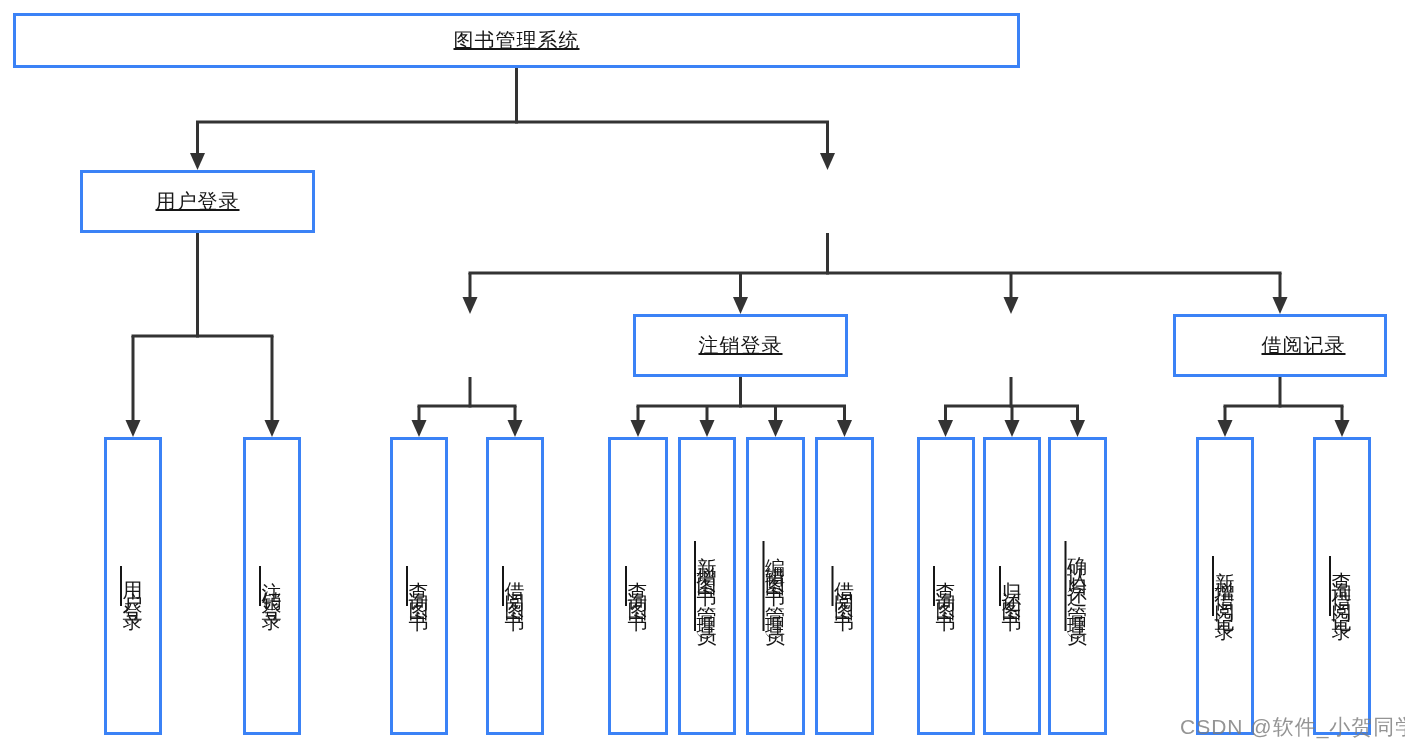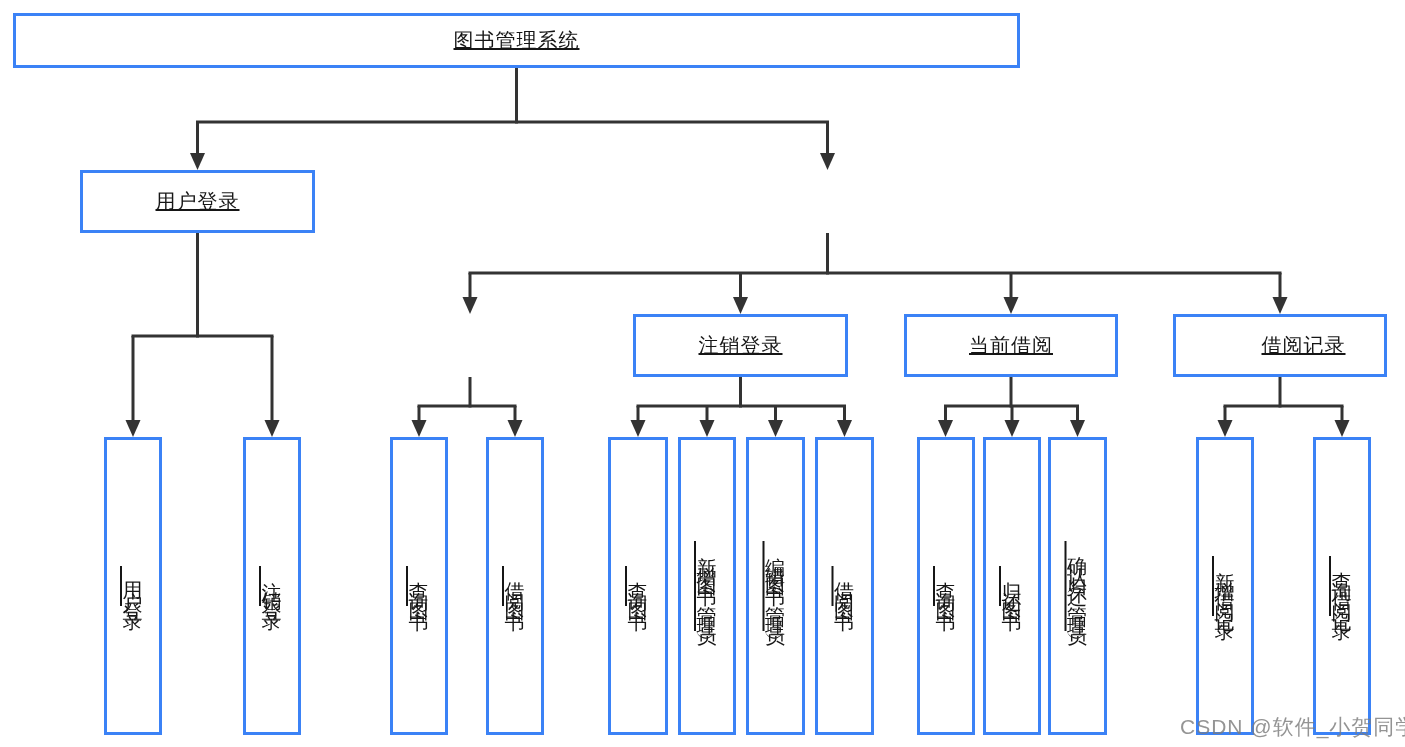--- a/index.html
+++ b/index.html
@@ -123,21 +123,20 @@
     <polygon points="1217.5,420 1232.5,420 1225,437"></polygon>
     <line x1="1342" y1="406" x2="1342" y2="423"></line>
     <polygon points="1334.5,420 1349.5,420 1342,437"></polygon>
   </svg>
 
   <div class="node" style="left:13px; top:13px; width:1007px; height:55px;">图书管理系统</div>
 
   <div class="node" style="left:80px; top:170px; width:235px; height:63px;">用户登录</div>
 
   <div class="node" style="left:633px; top:314px; width:215px; height:63px;">注销登录</div>
-  <div class="node" style="left:904px; top:314px; width:214px; height:63px;">当前借阅</div>
   <div class="node" style="left:1173px; top:314px; width:214px; height:63px;padding-left:47px;">借阅记录</div>
 
   <div class="node leaf" style="left:104px; top:437px; width:58px; height:298px;">
     <span class="v-text">用户登录</span>
   </div>
   <div class="node leaf" style="left:243px; top:437px; width:58px; height:298px;">
     <span class="v-text">注销登录</span>
   </div>
 
   <div class="node leaf" style="left:390px; top:437px; width:58px; height:298px;">

